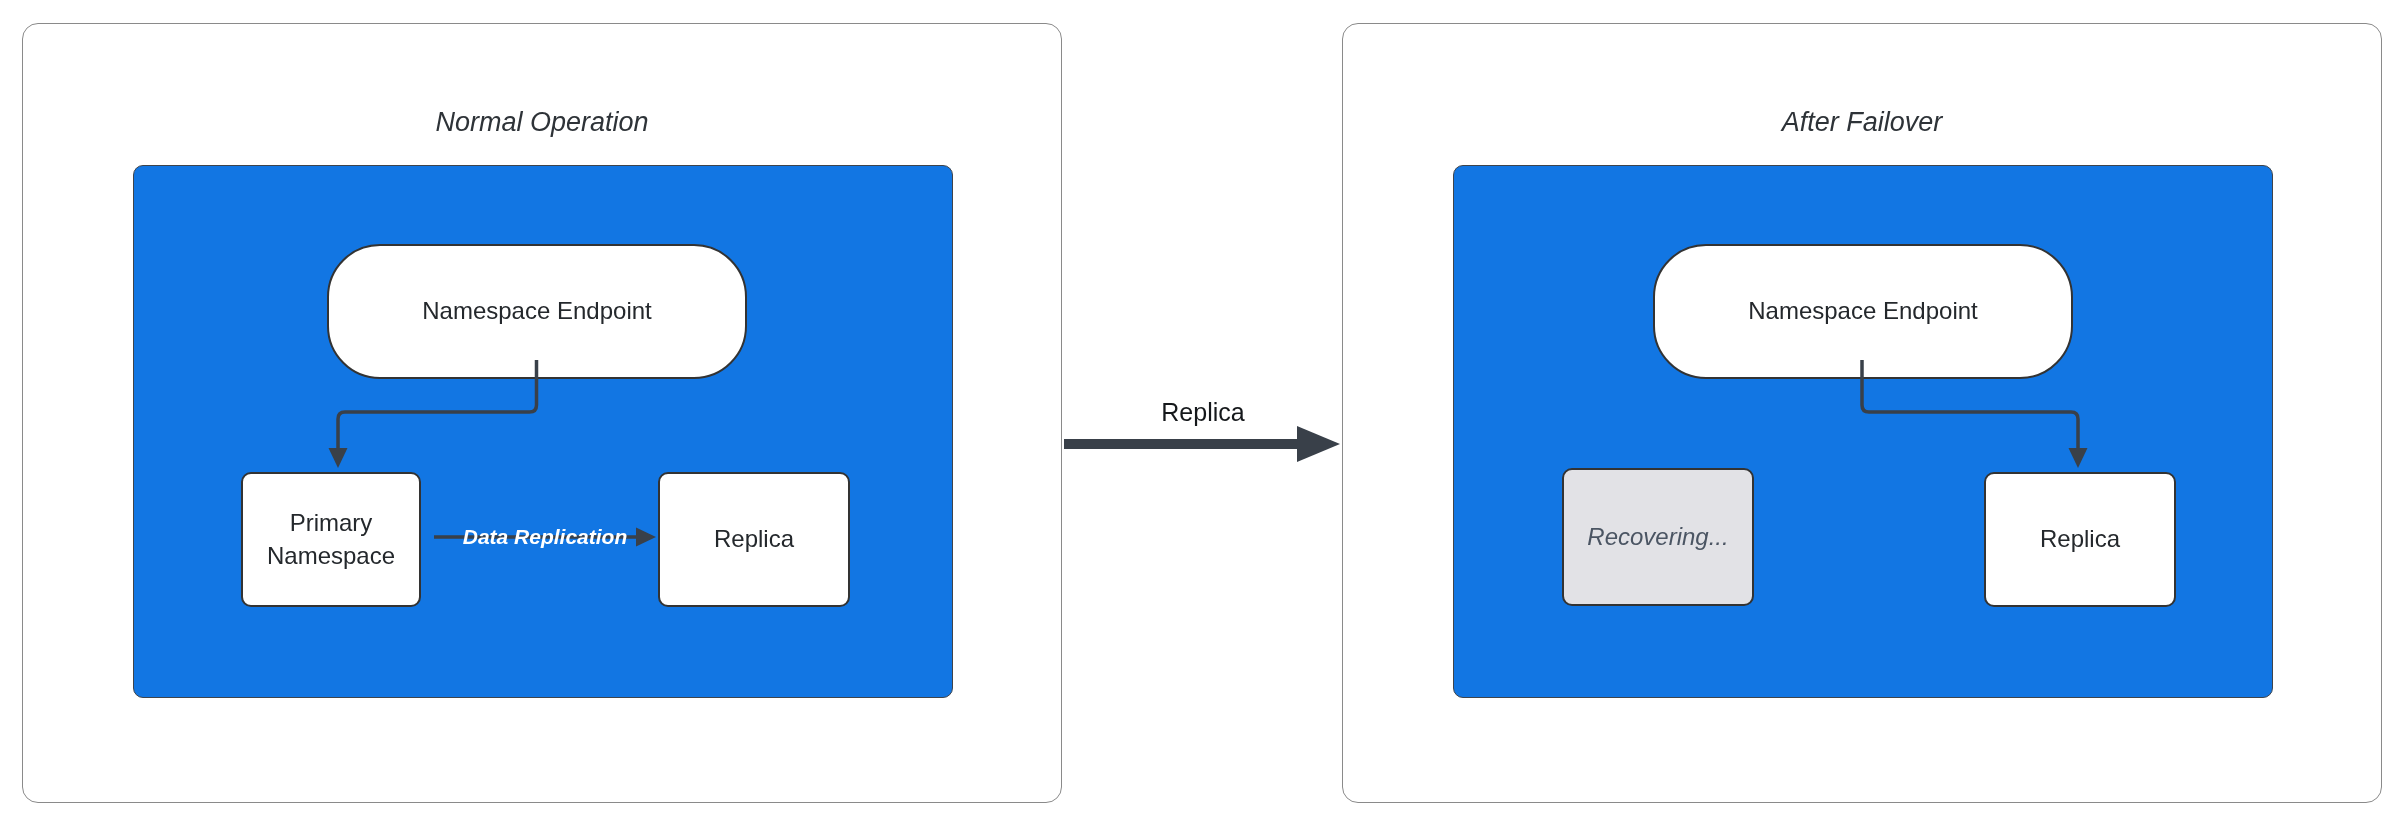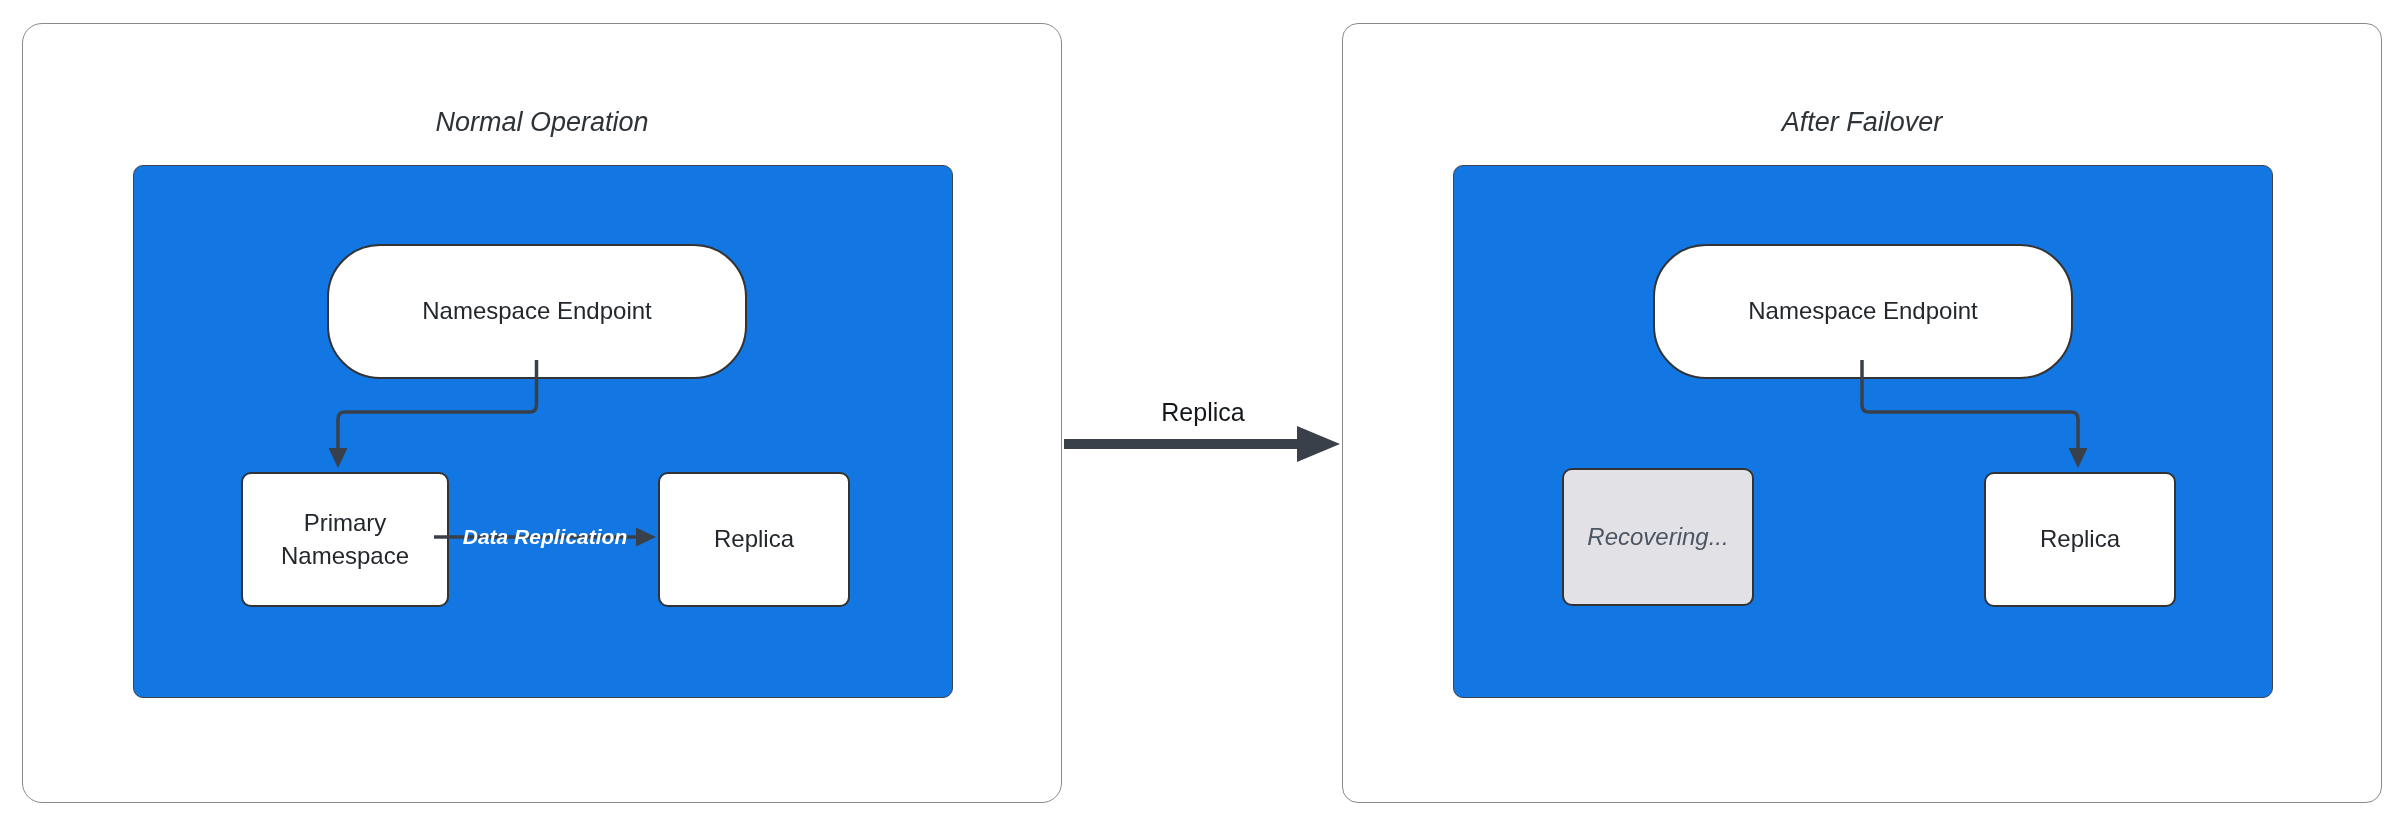--- a/index.html
+++ b/index.html
@@ -11,21 +11,21 @@
     overflow:hidden;
   }
   .panel{
     position:absolute;
     top:23px;width:1040px;height:780px;
     background:#ffffff;
     border:1px solid var(--panel-border,#8a8a8a);
     border-radius:16px;
     box-sizing:border-box;
   }
-  .panel.left{left:22px;border-radius:20px;}
+  .panel.left{left:22px;}
   .panel.right{left:1342px;}
   .panel-title{
     position:absolute;
     top:83px;left:0;width:100%;
     text-align:center;
     font-style:italic;
     font-size:27px;
     color:#2e3338;
   }
   .cluster{
@@ -52,21 +52,21 @@
     left:304px;top:220px;
     width:420px;height:135px;
     border-radius:53px;
   }
   .panel.right .stadium{left:310px;}
   .rect{
     width:192px;height:135px;
     border-radius:10px;
     padding:0 10px;
   }
-  .node-primary{left:218px;top:448px;width:208px;text-align:center;}
+  .node-primary{left:218px;top:448px;width:180px;text-align:center;}
   .node-replica-left{left:635px;top:448px;}
   .node-recovering{
     left:219px;top:444px;height:138px;
     background:var(--recovering-fill,#e2e2e6);
     color:var(--recovering-text,#4b5563);
     font-style:italic;
   }
   .node-replica-right{left:641px;top:448px;}
   .edges{
     position:absolute;left:0;top:0;width:2407px;height:828px;

